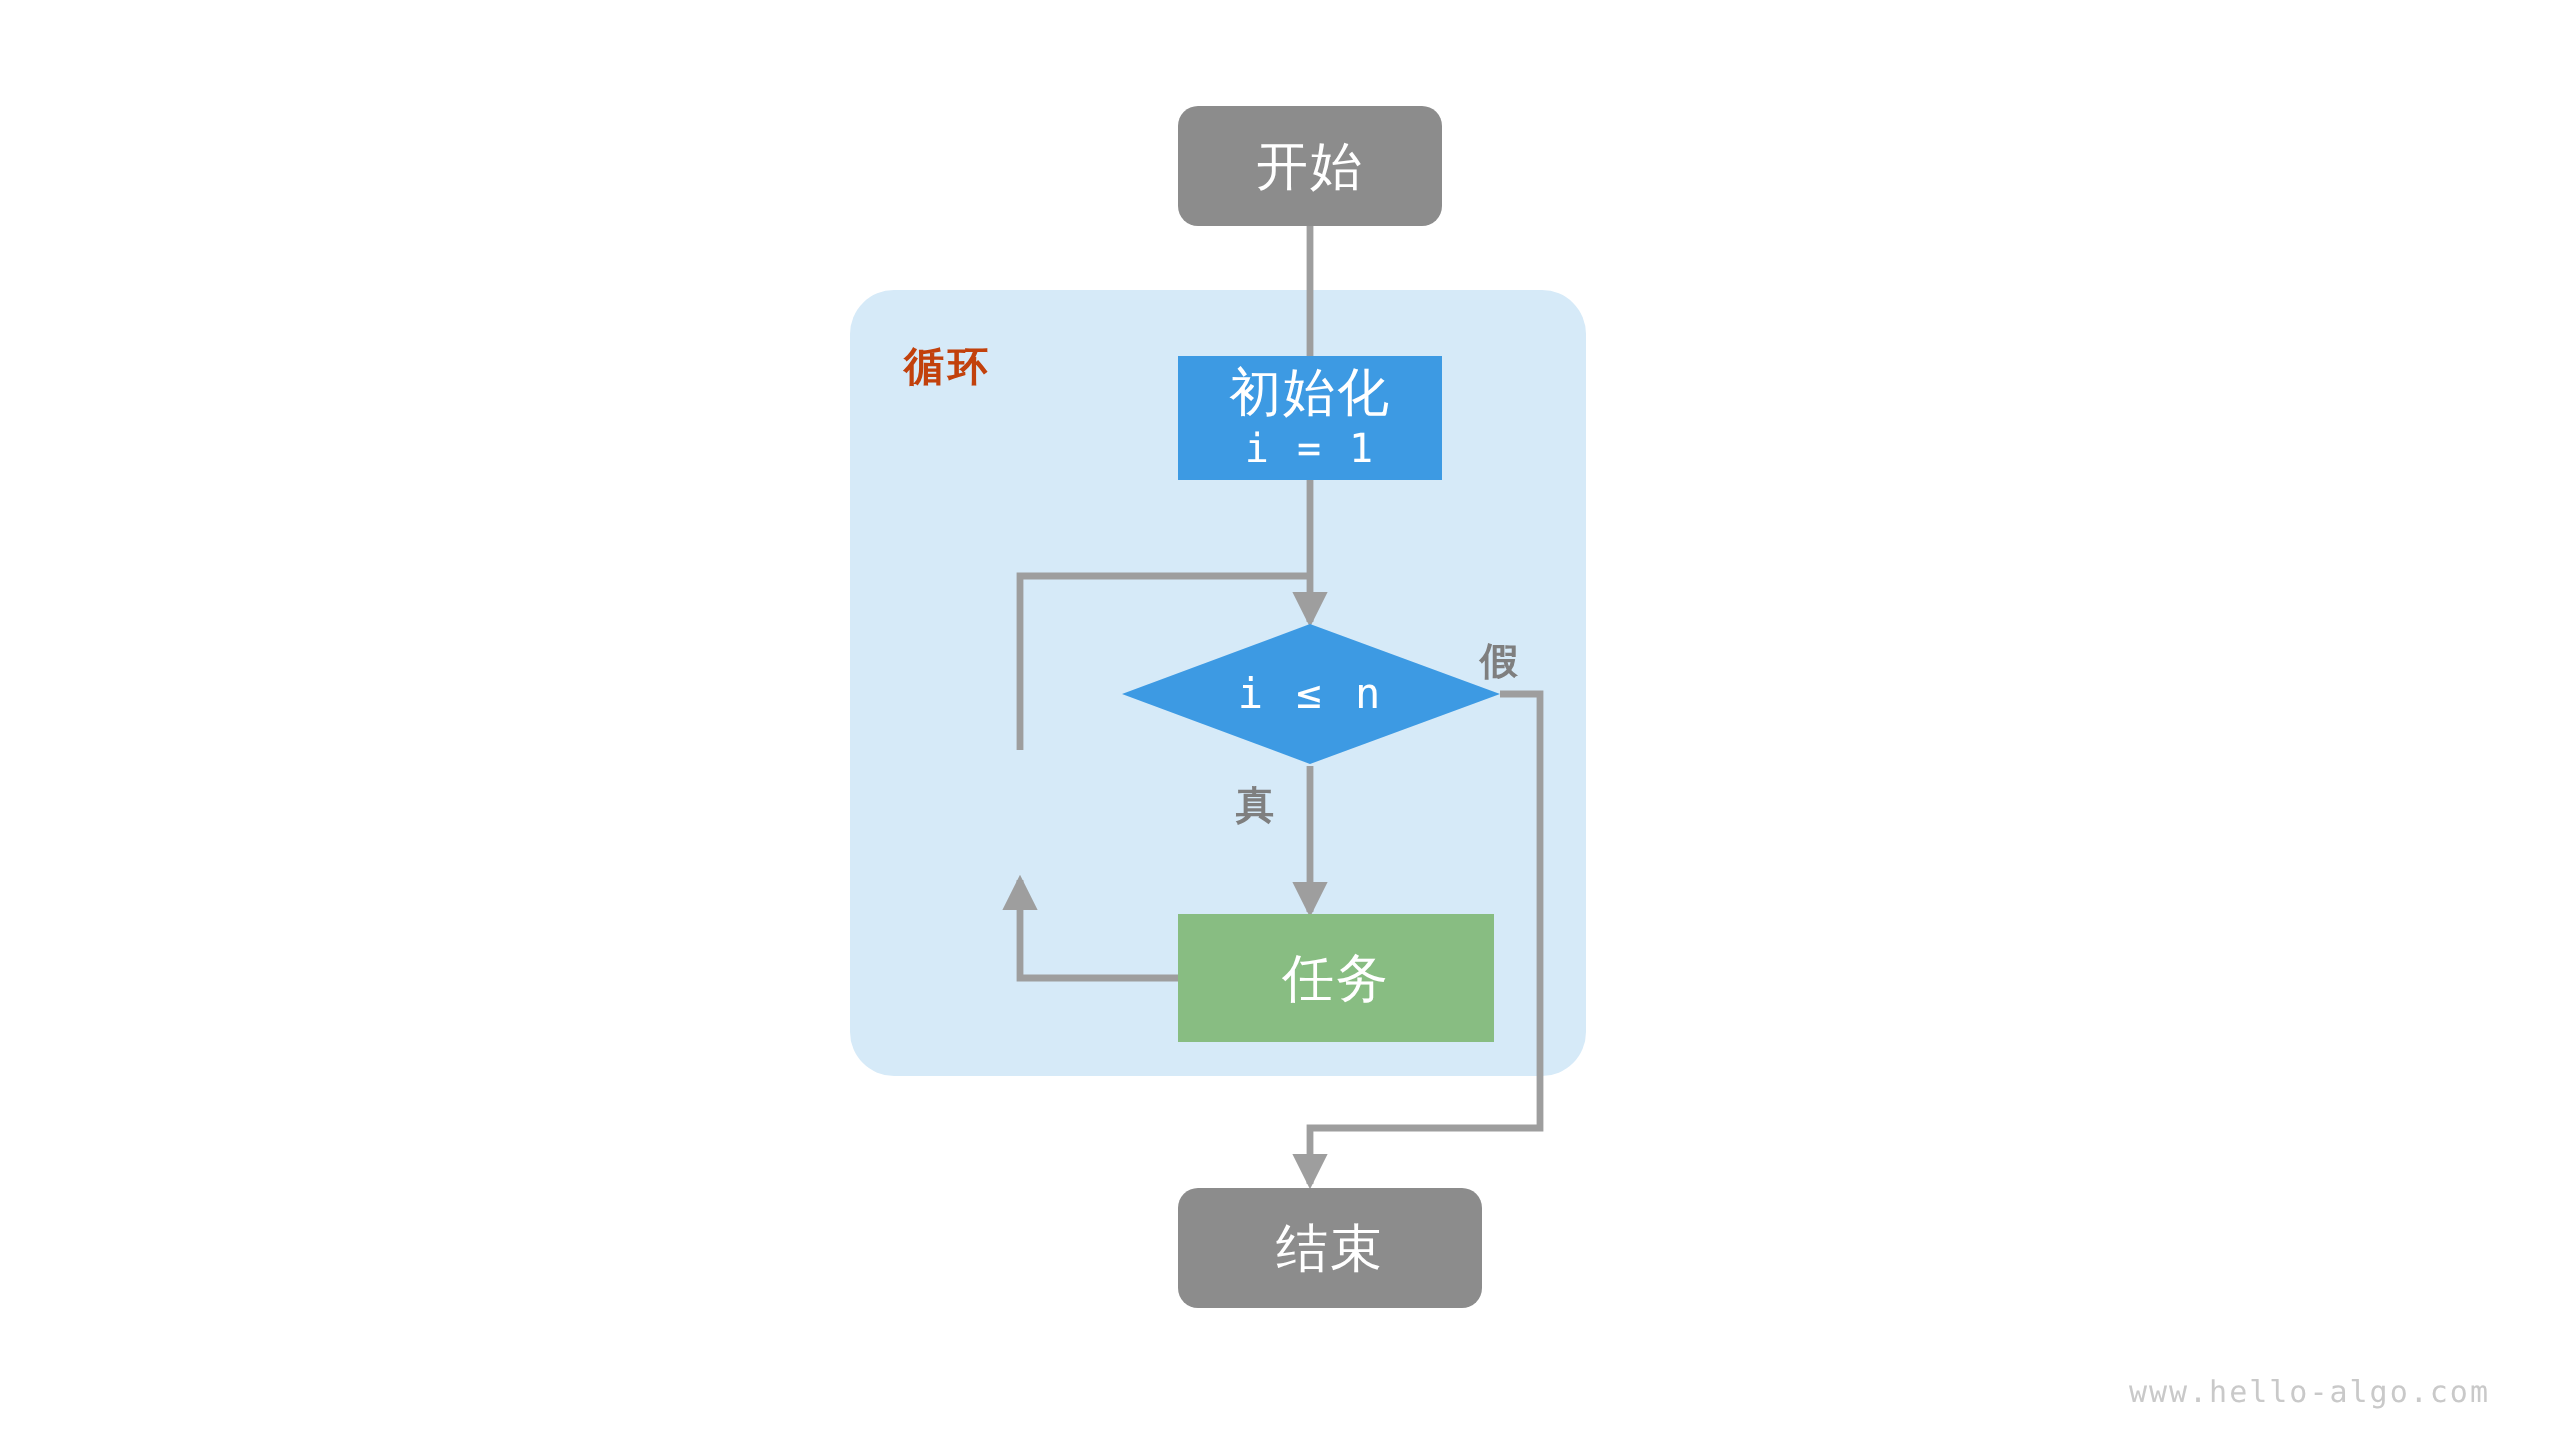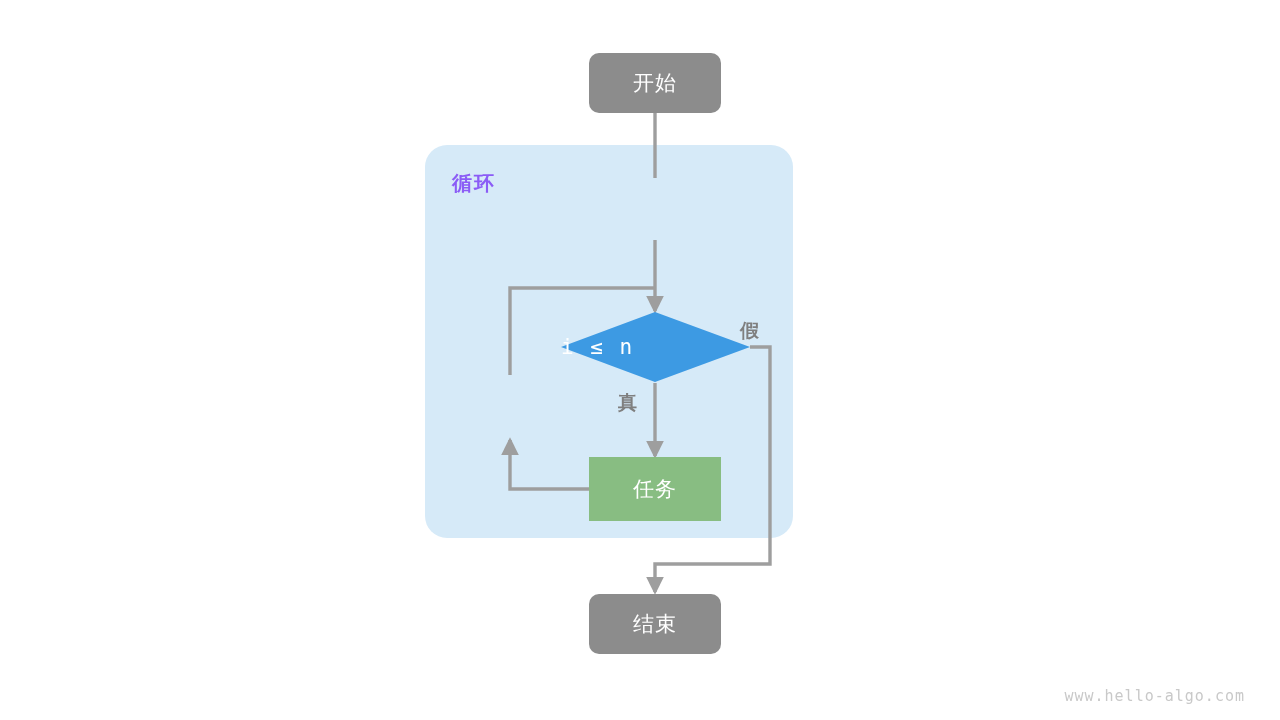--- a/index.html
+++ b/index.html
@@ -34,21 +34,21 @@
     display: flex;
     flex-direction: column;
     align-items: center;
     justify-content: center;
     color: #ffffff;
     text-align: center;
     line-height: 1.18;
   }
   .node .cn {
     font-family: "Liberation Sans", sans-serif;
-    font-size: 21px;
+    font-size: 26px;
     letter-spacing: 1px;
   }
   .node .code {
     font-family: "DejaVu Sans Mono", "Liberation Mono", monospace;
     font-size: 20px;
     letter-spacing: 1px;
     margin-top: 1px;
   }
   #start-node, #end-node {
     background: #8c8c8c;
@@ -60,38 +60,39 @@
   #task-node {
     background: #88bd82;
   }
   #loop-panel {
     position: absolute;
     background: #d6eaf8;
     border-radius: 22px;
   }
   #loop-panel-label {
     position: absolute;
-    color: #8b5cf6;
+    color: #c2410c;
     font-size: 20px;
     font-weight: bold;
     letter-spacing: 2px;
   }
   .edge-label {
     position: absolute;
     color: #7f7f7f;
     font-size: 19px;
     font-weight: bold;
     letter-spacing: 1px;
   }
   #decision-text {
     position: absolute;
     color: #ffffff;
     font-family: "DejaVu Sans Mono", "Liberation Mono", monospace;
     font-size: 21px;
     letter-spacing: 2px;
+    text-align: center;
   }
   #watermark {
     position: absolute;
     right: 35px;
     bottom: 15px;
     color: #c9c9c9;
     font-family: "DejaVu Sans Mono", "Liberation Mono", monospace;
     font-size: 15px;
     letter-spacing: 1px;
     margin-top: 48px;
@@ -126,29 +127,33 @@
       <path d="M 750 347 L 770 347 L 770 564 L 655 564 L 655 592" marker-end="url(#arrow)"></path>
     </g>
 
     <polygon points="655,312 750,347 655,382 561,347" fill="#3d9ae3"></polygon>
   </svg>
 
   <div class="node" id="start-node" style="left:589px; top:53px; width:132px; height:60px;">
     <span class="cn">开始</span>
   </div>
 
+  <div class="node" id="init-node" style="left:589px; top:178px; width:132px; height:62px;">
+    <span class="cn">初始化</span>
+    <span class="code">i = 1</span>
+  </div>
 
   <div id="decision-text" style="left:561px; top:335px; width:189px;">i ≤ n</div>
 
   <div class="edge-label" style="left:618px; top:390px;">真</div>
   <div class="edge-label" style="left:740px; top:318px;">假</div>
 
 
-  <div class="node" id="task-node" style="left:589px; top:457px; width:132px; height:64px;">
+  <div class="node" id="task-node" style="left:589px; top:457px; width:158px; height:64px;">
     <span class="cn">任务</span>
   </div>
 
-  <div class="node" id="end-node" style="left:589px; top:594px; width:132px; height:60px;">
+  <div class="node" id="end-node" style="left:589px; top:594px; width:152px; height:60px;">
     <span class="cn">结束</span>
   </div>
 
   <div id="watermark">www.hello-algo.com</div>
 </div>
 
 </body></html>

